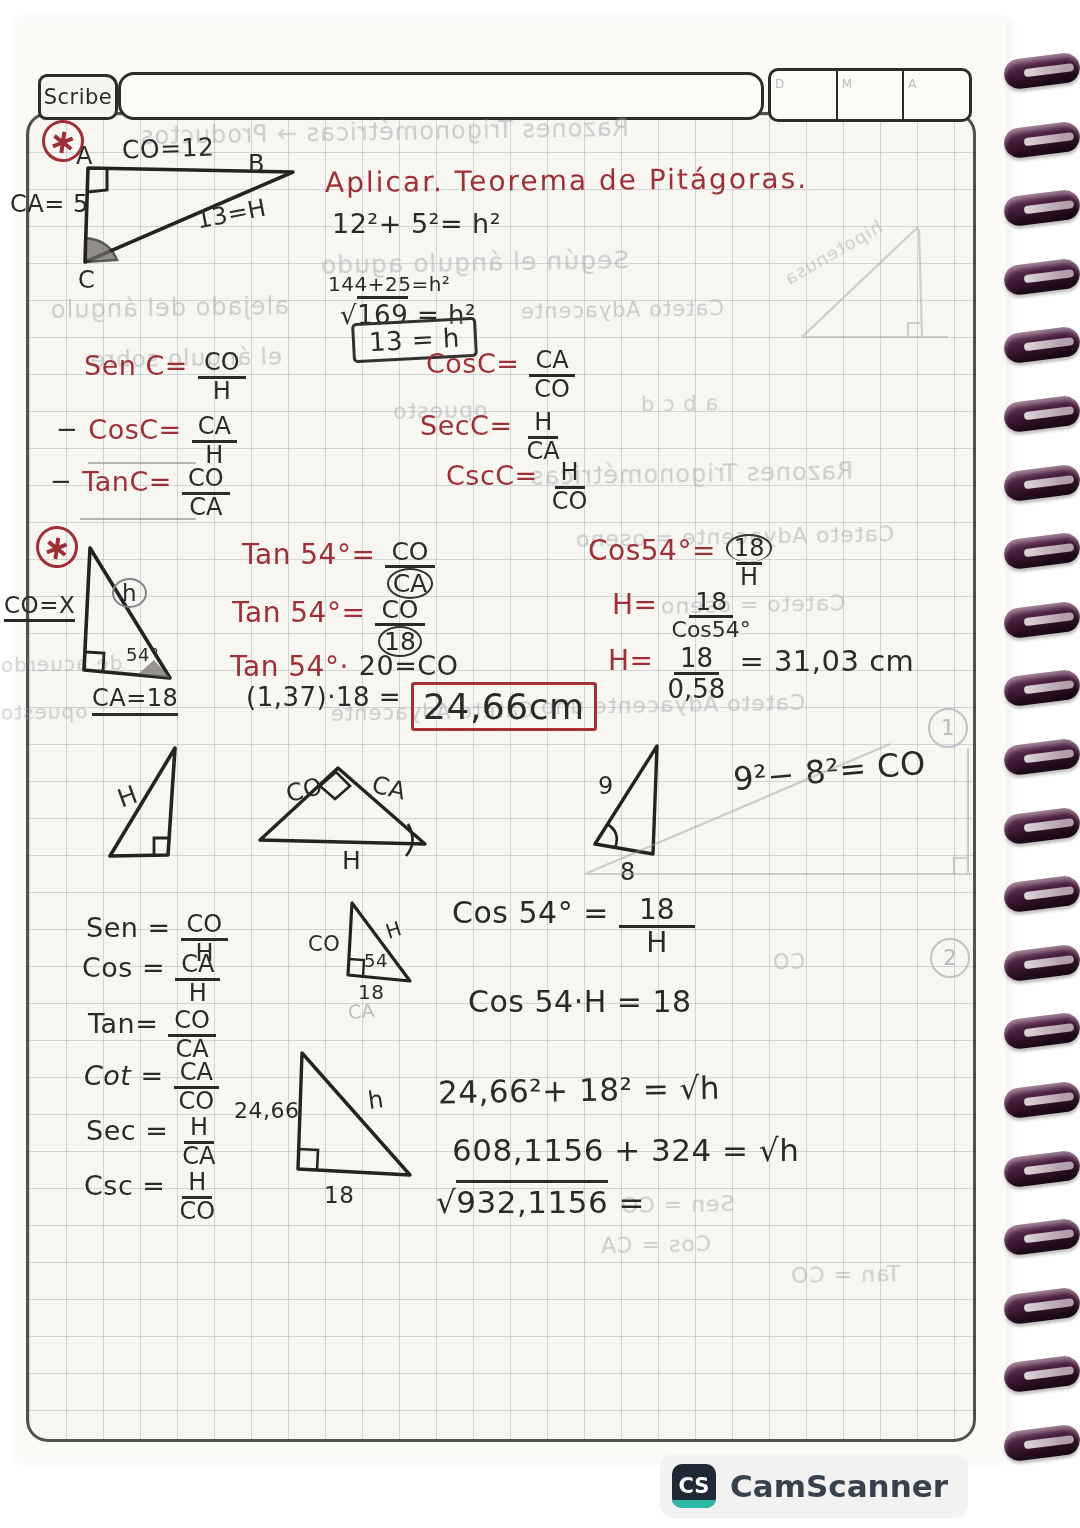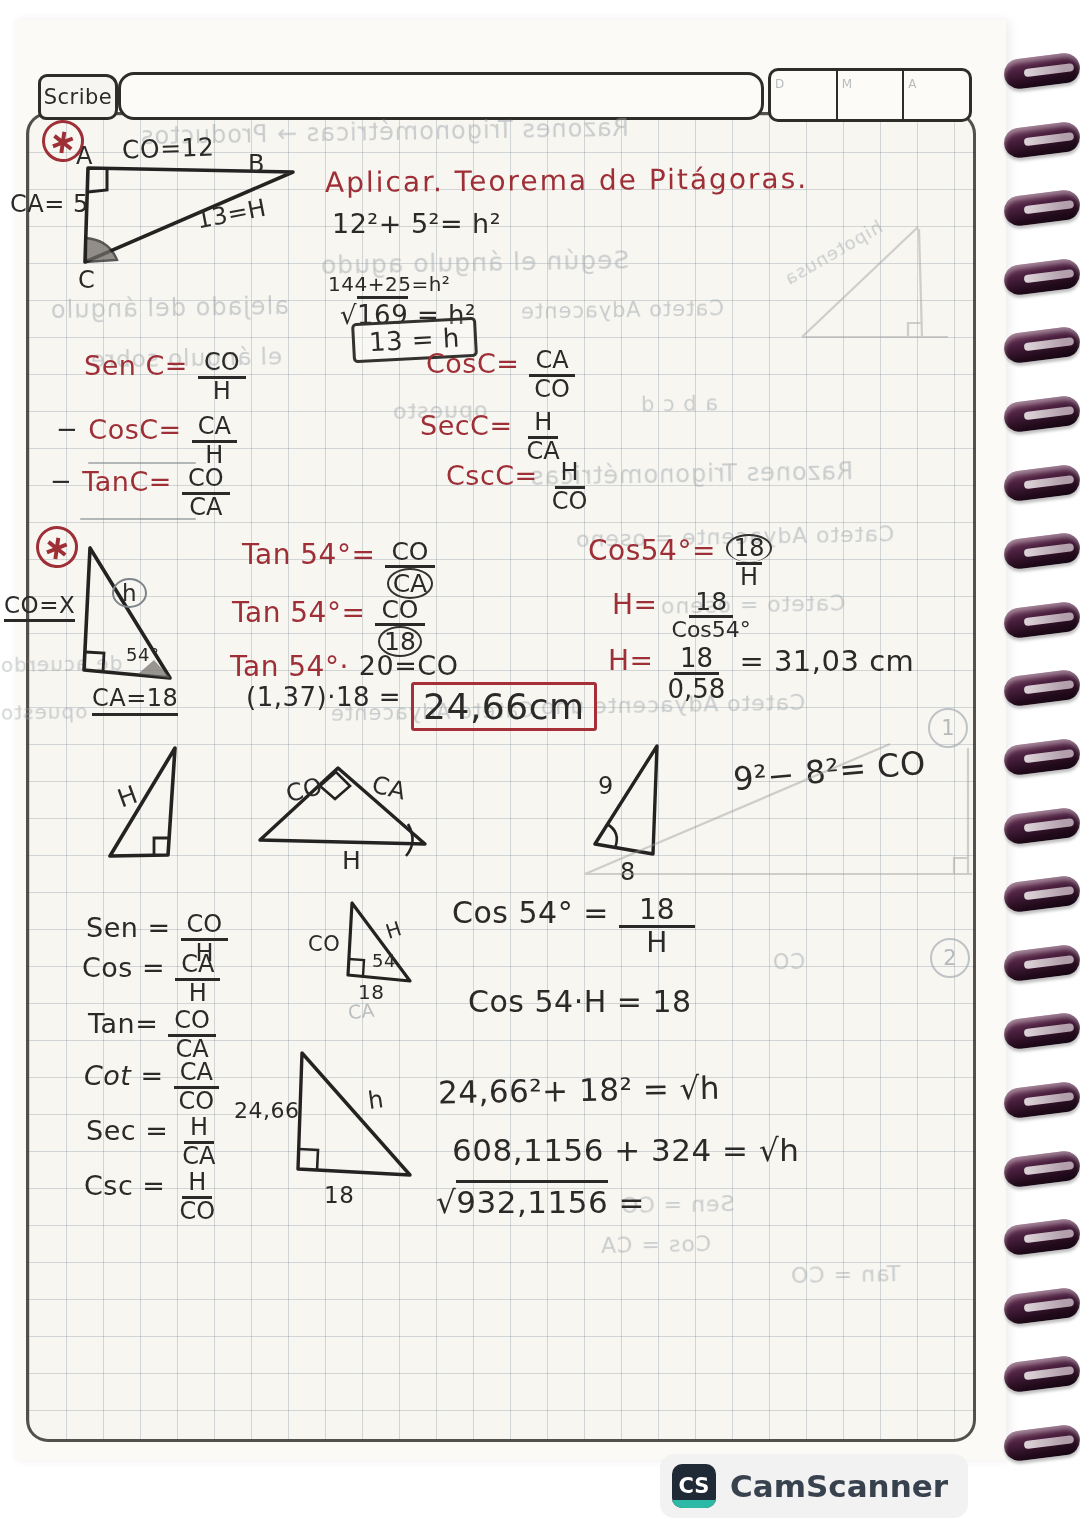--- a/index.html
+++ b/index.html
@@ -298,21 +298,21 @@
       <span class="d">CO</span>
     </span>
 </div>
 
 <svg class="abs" style="left:340px;top:895px;" width="85" height="95">
   <path d="M12,8 L8,80 L70,86 Z" fill="none" stroke="#242322" stroke-width="3.2" stroke-linejoin="round"></path>
   <path d="M9,64 L24,65 L23,81" fill="none" stroke="#242322" stroke-width="2.4"></path>
 </svg>
 <span class="abs hw" style="left:308px;top:932px;font-size:21px;">CO</span>
 <span class="abs hw" style="left:386px;top:918px;font-size:20px;transform:rotate(-18deg);">H</span>
-<span class="abs hw" style="left:364px;top:950px;font-size:18px;padding-left:8px;">54</span>
+<span class="abs hw" style="left:364px;top:950px;font-size:18px;">54</span>
 <span class="abs hw" style="left:358px;top:980px;font-size:20px;">18</span>
 <span class="abs gray" style="left:348px;top:1000px;font-size:19px;opacity:.55;transform:rotate(-6deg);">CA</span>
 
 <svg class="abs" style="left:290px;top:1045px;" width="140" height="145">
   <path d="M12,8 L8,124 L120,130 Z" fill="none" stroke="#242322" stroke-width="3.4" stroke-linejoin="round"></path>
   <path d="M9,104 L28,105 L27,126" fill="none" stroke="#242322" stroke-width="2.6"></path>
 </svg>
 <span class="abs hw" style="left:234px;top:1098px;font-size:22px;">24,66</span>
 <span class="abs hw" style="left:368px;top:1086px;font-size:24px;transform:rotate(-8deg);">h</span>
 <span class="abs hw" style="left:324px;top:1182px;font-size:23px;">18</span>

